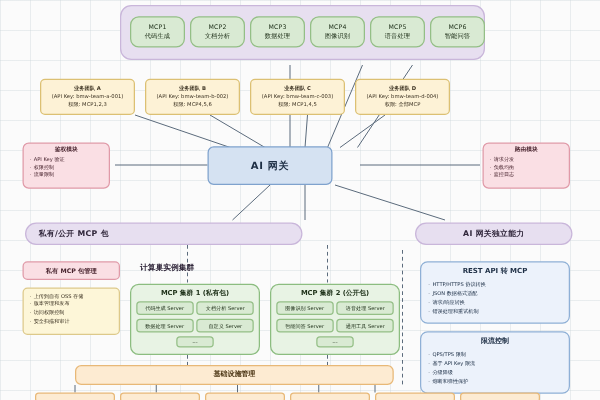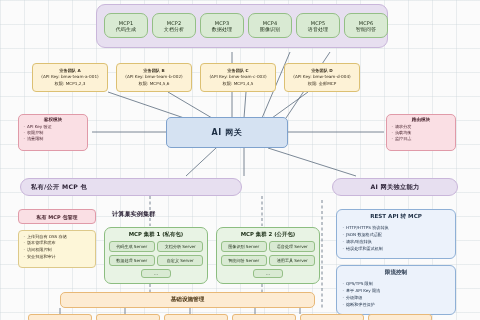--- a/index.html
+++ b/index.html
@@ -229,21 +229,21 @@
 
   <div class="node side-mod" style="left:18px;top:114px;width:70px;height:37px;">
     <div class="sm-title">鉴权模块</div>
     <ul>
       <li>API Key 验证</li>
       <li>权限控制</li>
       <li>流量限制</li>
     </ul>
   </div>
 
-  <div class="node gateway" style="left:166px;top:117px;width:122px;height:31px;">
+  <div class="node gateway" style="left:166px;top:117px;width:100px;height:31px;">
     <span>AI 网关</span>
   </div>
 
   <div class="node side-mod" style="left:386px;top:114px;width:70px;height:37px;">
     <div class="sm-title">路由模块</div>
     <ul>
       <li>请求分发</li>
       <li>负载均衡</li>
       <li>监控日志</li>
     </ul>

